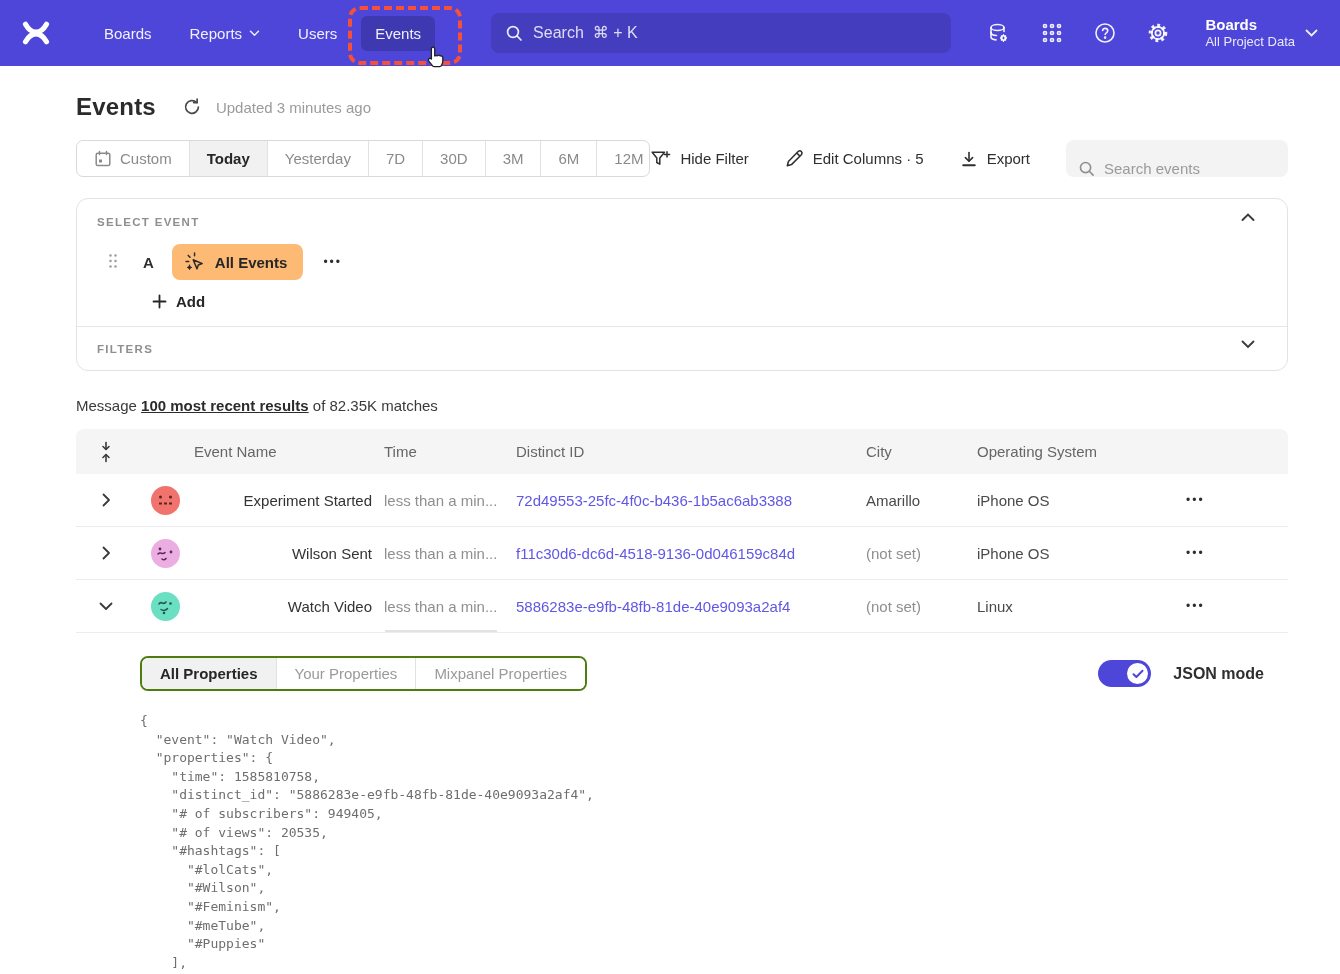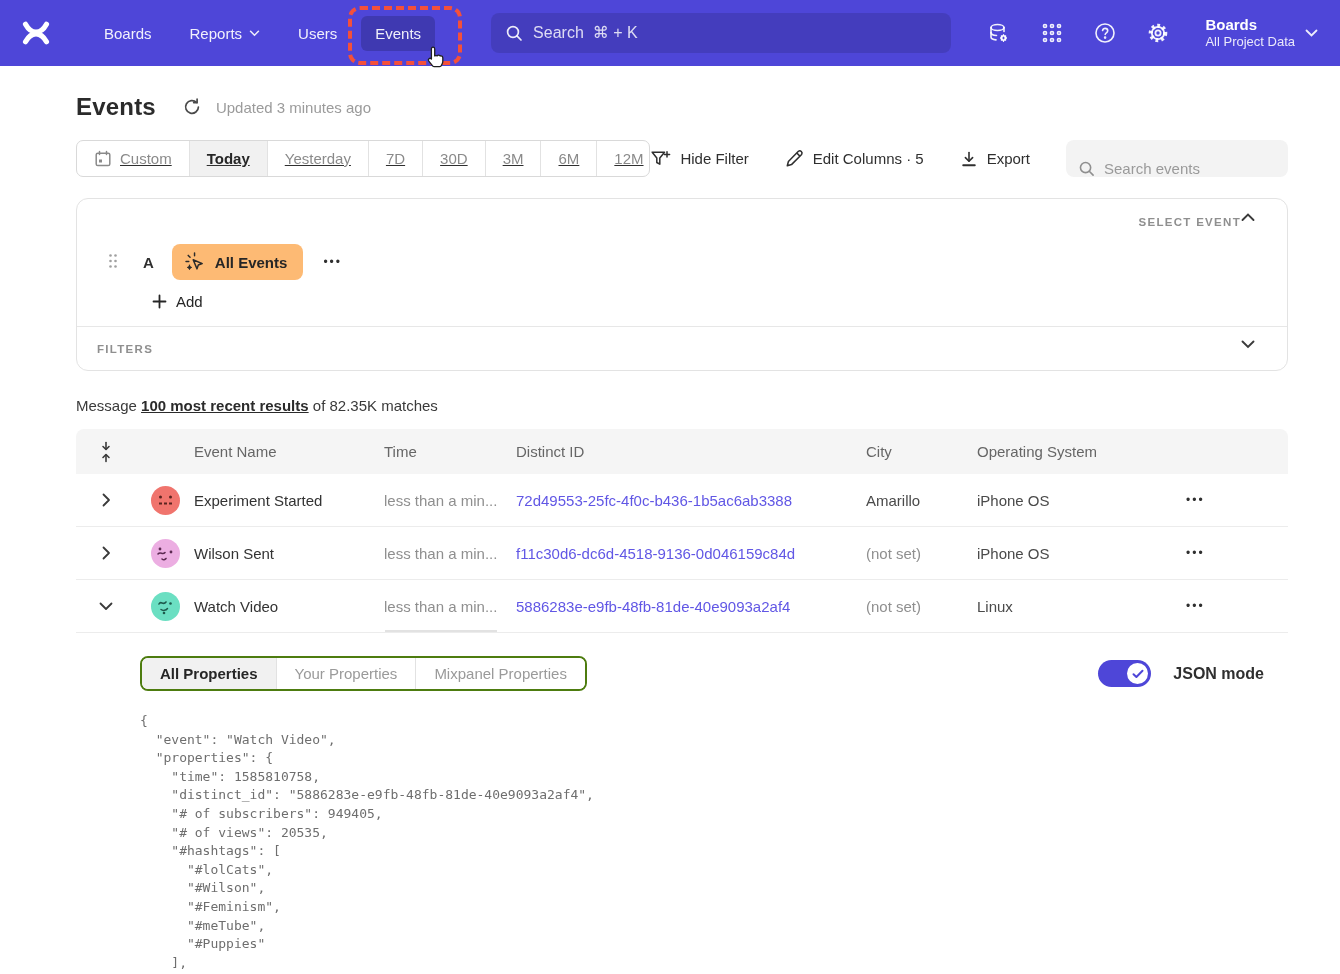--- a/index.html
+++ b/index.html
@@ -26,62 +26,62 @@
   .project-scope { color:rgba(255,255,255,.88); font-size:13px; line-height:1.3; }
 
   
   .page { padding:0 52px 0 76px; }
   .title-row { margin-top:27px; display:flex; align-items:center; gap:14px; }
   .page-title { font-size:24px; font-weight:700; color:#2b2b2b; letter-spacing:.2px; }
   .refresh-btn { width:20px; height:20px; color:#4a4a4a; cursor:pointer; margin-left:12px; }
   .updated { color:#9b9b9b; font-size:15px; }
 
   .controls-row { margin-top:19px; display:flex; align-items:center; }
-  .segmented { display:flex; border:1px solid #d9d9d9; border-radius:7px; overflow:hidden; height:37px; background:#fff;text-decoration:underline; }
+  .segmented { display:flex; border:1px solid #d9d9d9; border-radius:7px; overflow:hidden; height:37px; background:#fff; }
   .seg { padding:0 17px; display:flex; align-items:center; gap:8px; font-size:15px; color:#8a8a8a; border-right:1px solid #e2e2e2; cursor:pointer; white-space:nowrap; }
   .seg:last-child { border-right:none; }
   .seg.active { background:#f1f1f1; color:#262626; font-weight:700; }
   .toolbar { margin-left:auto; display:flex; align-items:center; gap:36px; }
   .tool-btn { display:flex; align-items:center; gap:9px; font-size:15px; color:#2f2f2f; cursor:pointer; white-space:nowrap; }
   .tool-btn svg { color:#2f2f2f; }
   .events-search { width:222px; height:37px; background:#f3f3f3; border-radius:8px; display:flex; align-items:flex-end; padding:0 12px; gap:9px; }
   .events-search input { flex:1; min-width:0; background:transparent; border:none; outline:none; font-size:15px; color:#444; font-family:inherit; }
   .events-search input::placeholder { color:#9a9a9a; }
 
   
   .panel { margin-top:21px; border:1px solid #e3e3e3; border-radius:12px; }
   .panel-section { padding:14px 20px; }
-  .section-head { display:flex; align-items:center; justify-content:flex-end; }
+  .section-head { display:flex; align-items:center; justify-content:space-between;gap:48px; }
   .section-label { font-size:11.5px; font-weight:700; letter-spacing:1.3px; color:#8f8f8f; }
   .chev-btn { width:18px; height:18px; color:#3a3a3a; cursor:pointer; margin-right:8px; }
   .event-row { margin-top:13px; display:flex; align-items:center; }
   .drag-handle { width:14px; height:20px; color:#a0a0a0; cursor:grab; margin-left:10px; }
   .step-letter { font-size:15px; font-weight:700; color:#2f2f2f; margin-left:22px; }
   .event-chip { margin-left:18px; height:36px; background:#fdba74; border-radius:8px; display:flex; align-items:center; gap:9px; padding:0 16px 0 12px; cursor:pointer; }
   .event-chip-label { font-size:15px; font-weight:700; color:#262626; }
   .row-menu { margin-left:14px; font-size:12px; letter-spacing:2px; color:#2f2f2f; cursor:pointer; padding:4px 6px; }
   .add-row { margin-top:13px; margin-left:55px; display:flex; align-items:center; gap:9px; cursor:pointer; padding-bottom:2px; }
-  .add-label { font-size:15px; font-weight:400; color:#262626; }
+  .add-label { font-size:15px; font-weight:700; color:#262626; }
   .panel-divider { height:1px; background:#e7e7e7; }
   .filters-section { height:43px; display:flex; align-items:center; justify-content:space-between; padding:0 20px; }
 
   
   .showing { margin-top:26px; font-size:15px; color:#3a3a3a; }
   .showing b { font-weight:700; color:#2b2b2b;text-decoration:underline; }
 
   .etable { margin-top:15px; }
   .tgrid { display:grid; grid-template-columns:60px 58px 190px 132px 350px 111px 195px 1fr; align-items:center; }
   .thead { height:45px; background:#f5f5f5; border-radius:8px 8px 0 0; color:#666; font-size:15px; }
   .th { white-space:nowrap; }
   .expand-all { width:16px; height:22px; color:#3a3a3a; cursor:pointer; justify-self:center; }
   .trow { height:53px; border-bottom:1px solid #ececec; position:relative; background:#fff; }
   .row-chevron { width:16px; height:16px; color:#3a3a3a; cursor:pointer; justify-self:center; }
   .avatar { width:29px; height:29px; border-radius:50%; justify-self:center; }
   .avatar.red { background:#f0746d; } .avatar.pink { background:#ecaee2; } .avatar.teal { background:#6bdfc2; }
-  .cell-name { font-size:15px; color:#333; white-space:nowrap; overflow:hidden; text-overflow:ellipsis; padding-right:12px; }
+  .cell-name { font-size:15px; color:#333; white-space:nowrap; overflow:hidden; text-overflow:ellipsis; padding-right:12px;text-align:right; }
   .cell-time { font-size:15px; color:#8f8f8f; white-space:nowrap; overflow:hidden; }
   .cell-id { font-size:15px; color:#6157e5; cursor:pointer; white-space:nowrap; overflow:hidden; }
   .cell-city,.cell-os { font-size:15px; color:#4a4a4a; white-space:nowrap; }
   .cell-city.muted { color:#8f8f8f; }
   .time-underline { position:absolute; left:309px; bottom:0; width:112px; height:2px; background:#e2e2e2; }
   .row-actions { font-size:12px; letter-spacing:2px; color:#2f2f2f; cursor:pointer; padding-left:14px; }
 
   
   .detail { padding:23px 24px 0 64px; }
   .detail-top { display:flex; align-items:center; justify-content:space-between; }

